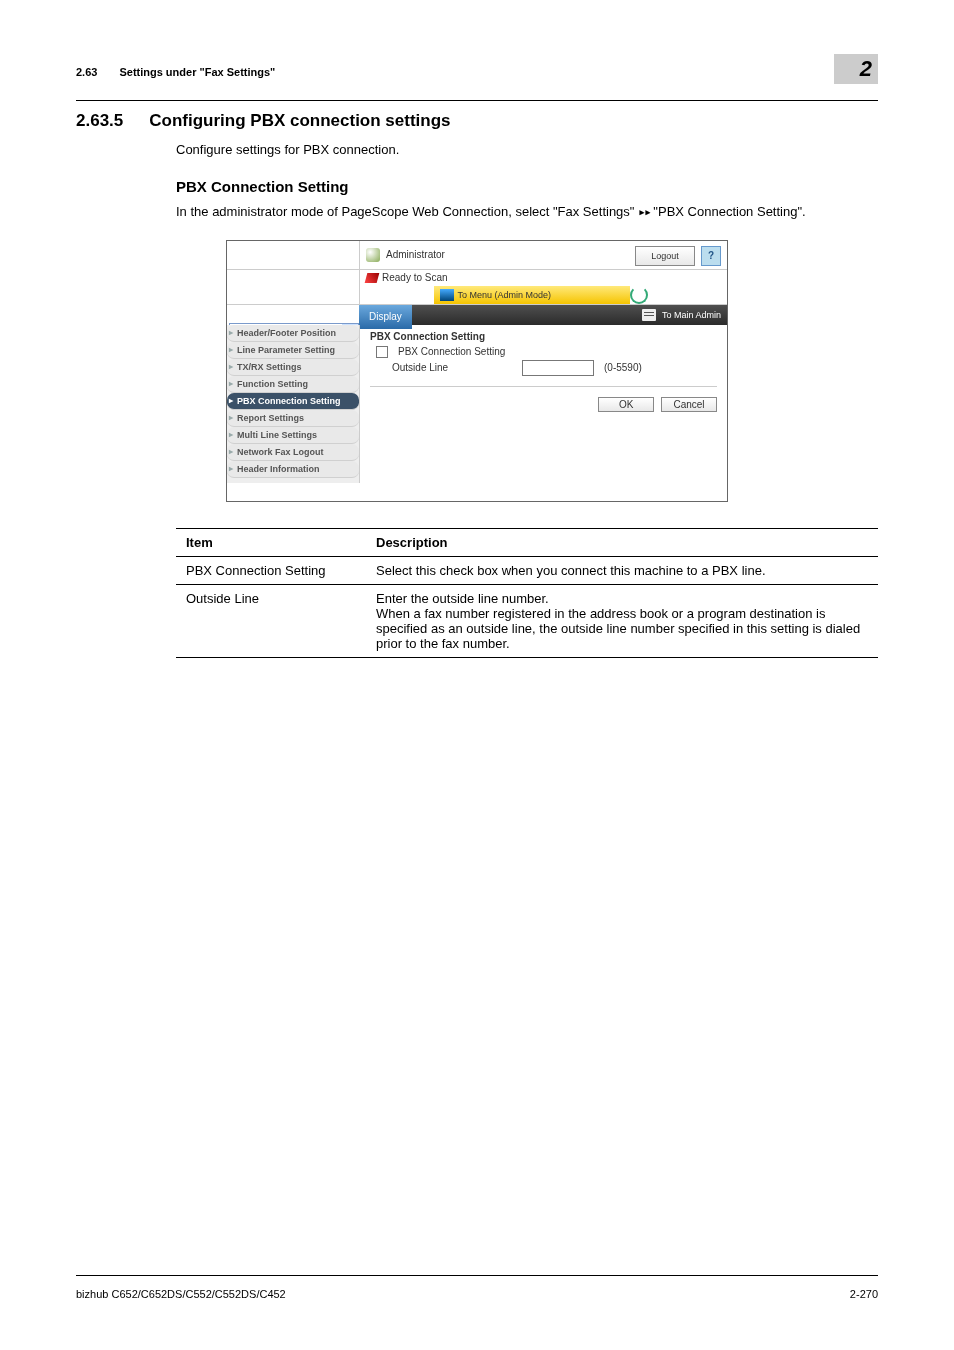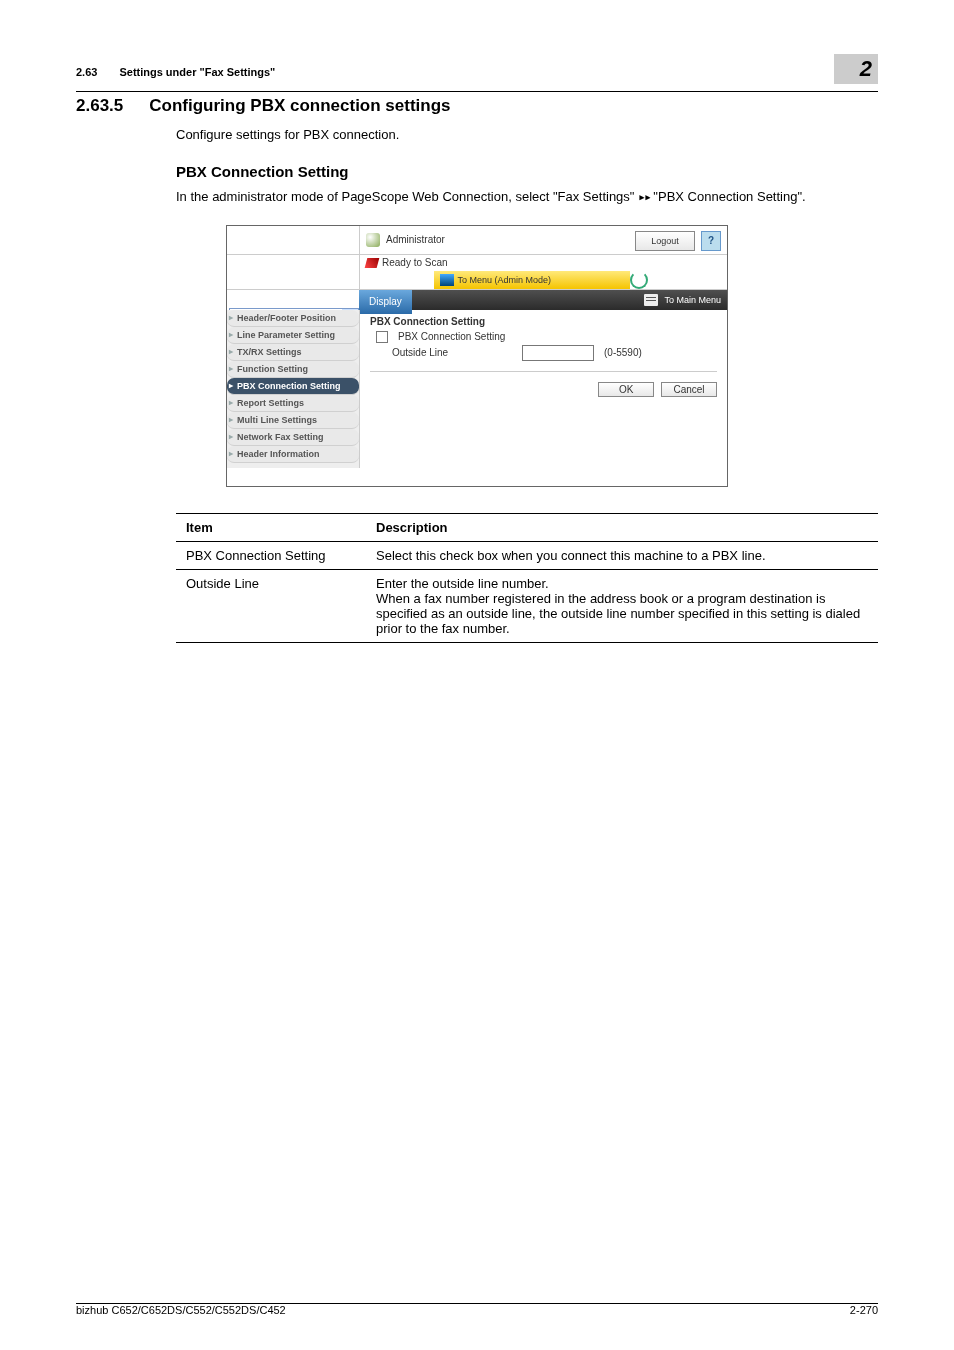--- a/index.html
+++ b/index.html
@@ -15,22 +15,22 @@
   .page {
     padding: 60px 76px 0 76px;
     box-sizing: border-box;
   }
   .hdr-row {
     display: flex;
     align-items: center;
     justify-content: space-between;
     font-size: 11px;
     border-bottom: 1px solid #000;
-    padding-bottom: 7px;
-    margin-bottom: 4px;
+    padding-bottom: 16px;
+    margin-bottom: 10px;
   }
   .hdr-left { display: flex; gap: 22px; font-weight: bold; }
   .chapter-badge {
     width: 44px;
     height: 30px;
     background: #ccc;
     display: flex;
     align-items: center;
     justify-content: flex-end;
     padding-right: 6px;
@@ -123,24 +123,24 @@
   }
   table.desc th { text-align: left; padding: 6px 10px; }
   table.desc td { padding: 6px 10px; vertical-align: top; }
   .hr-th { border-top: 1.6px solid #000; border-bottom: 1.6px solid #000; }
   .hr-td { border-bottom: 1px solid #000; }
   table.desc tr:last-child td { border-bottom: 1.6px solid #000; }
   .col1 { width: 170px; }
 
   .footer {
     position: absolute;
-    left: 76px; right: 76px; bottom: 34px;
+    left: 76px; right: 76px; bottom: 50px;
     border-top: 1px solid #000;
     display: flex; justify-content: space-between;
-    font-size: 11px; padding-top: 0;
+    font-size: 11px; padding-top: 12px;
   }
 </style>
 </head>
 <body>
 
 <div class="page">
   <div class="hdr-row">
     <div class="hdr-left">
       <span>2.63</span>
       <span>Settings under "Fax Settings"</span>
@@ -189,33 +189,33 @@
         </div>
       </div>
       <div class="fig-tabs">
         <div class="tab-select">
           <span>Fax Settings</span>
           <span class="dd">▼</span>
         </div>
         <div class="tab-display">Display</div>
         <div class="tab-spacer">
           <span class="lico"></span>
-          <span>To Main Menu</span>
+          <span>To Main Admin</span>
         </div>
       </div>
       <div class="fig-body">
         <div class="fig-nav">
           <div class="nav-item">Header/Footer Position</div>
           <div class="nav-item">Line Parameter Setting</div>
           <div class="nav-item">TX/RX Settings</div>
           <div class="nav-item">Function Setting</div>
           <div class="nav-item active">PBX Connection Setting</div>
           <div class="nav-item">Report Settings</div>
           <div class="nav-item">Multi Line Settings</div>
-          <div class="nav-item">Network Fax Setting</div>
+          <div class="nav-item">Network Fax Logout</div>
           <div class="nav-item">Header Information</div>
         </div>
         <div class="fig-content">
           <div class="ct-title">PBX Connection Setting</div>
           <div class="ct-row">
             <span class="cb"></span>
             <span>PBX Connection Setting</span>
           </div>
           <div class="ct-row">
             <span class="lbl" style="margin-left:16px;">Outside Line</span>

